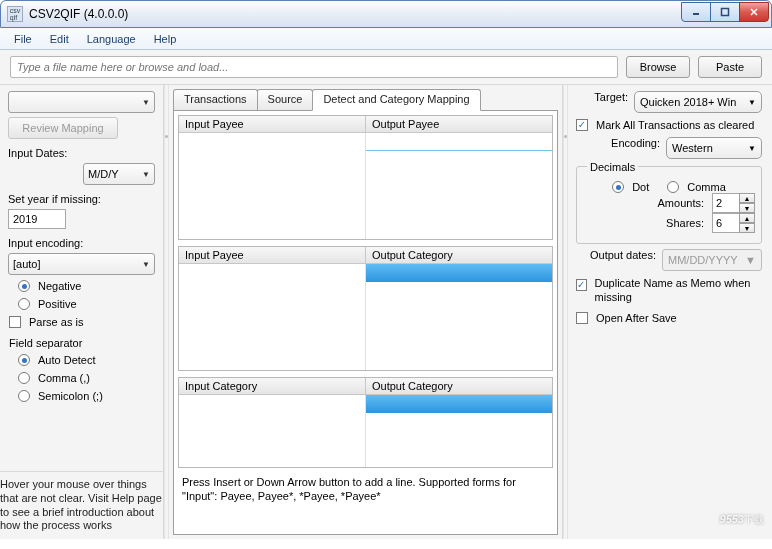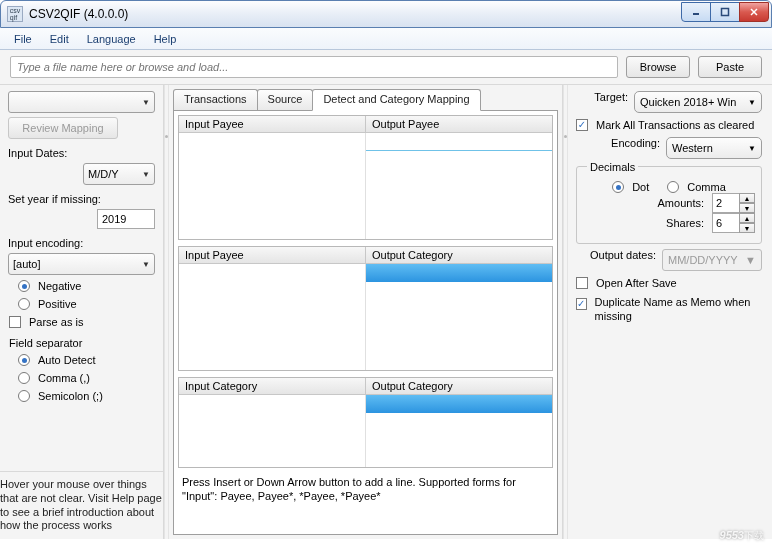--- a/index.html
+++ b/index.html
@@ -61,21 +61,21 @@
 .combo-r { flex:0 0 auto; height: 22px; border:1px solid #9e9e9e; background:linear-gradient(#fdfdfd,#ececec);border-radius:5px;display:flex;align-items:center;justify-content:space-between;padding:0 5px;min-width:110px;}
 .combo-r .arrow{font-size:8px;}
 .fieldset { border: 1px solid #c7c7c7; border-radius:3px; padding: 6px 6px 6px 6px; margin-top:2px;}
 .fieldset .legend { position:relative;top:-12px;left:4px;background:#f4f4f4;padding:0 3px;display:inline-block;}
 .fs-row { display:flex;align-items:center;gap:8px;margin-top:-4px;margin-bottom:4px;}
 .spin { display:flex;align-items:center;}
 .spin input { width:28px;height:20px;border:1px solid #a8a8a8;text-align:left;padding:0 3px;background:#fff;}
 .spin .btns{display:flex;flex-direction:column;margin-left:-1px;}
 .spin .btns div{width:16px;height:10px;border:1px solid #9e9e9e;background:linear-gradient(#fafafa,#e6e6e6);font-size:7px;display:flex;align-items:center;justify-content:center;}
 .combo-dis { height: 22px; border:1px solid #bcbcbc; background:#f0f0f0;border-radius:3px;display:flex;align-items:center;justify-content:space-between;padding:0 5px;color:#9a9a9a;min-width:100px;}
-.watermark{position:absolute;right:8px;bottom:6px;font-size:16px;font-weight:bold;font-style:italic;color:rgba(255,255,255,0.85);text-shadow:0 0 3px rgba(0,0,0,0.4);}
+.watermark{position:absolute;right:8px;bottom:22px;font-size:16px;font-weight:bold;font-style:italic;color:rgba(255,255,255,0.85);text-shadow:0 0 3px rgba(0,0,0,0.4);}
 .watermark .sub{font-size:10px;font-style:normal;font-weight:normal;}
 .disabled{color:#9a9a9a;border-color:#c7c7c7;}
 </style>
 </head>
 <body>
 
 <div class="titlebar">
   <div class="icon">csv<br>qif</div>
   <div class="title">CSV2QIF (4.0.0.0)</div>
   <div class="winbtns">
@@ -122,21 +122,21 @@
 
     <div class="lbl">Input Dates:</div>
     <div style="display:flex;justify-content:flex-end">
         <div class="combo small">
           <span>M/D/Y</span>
           <span class="arrow">▼</span>
         </div>
       </div>
 
     <div class="lbl">Set year if missing:</div>
-    <div style="display:flex;justify-content:flex-end">
+    <div style="display:flex;justify-content:flex-start">
         <input class="num-input" value="2019" style="">
       </div>
 
     <div class="lbl">Input encoding:</div>
     <div class="combo">
         <span>[auto]</span>
         <span class="arrow">▼</span>
       </div>
 
     <div class="radio-row">
@@ -282,25 +282,25 @@
     </div>
 
     <div class="row-r">
       <span class="rlbl">Output dates:</span>
       <div class="combo-dis">
           <span>MM/DD/YYYY</span>
           <span class="arrow">▼</span>
         </div>
     </div>
 
+    <div class="check-row" style="padding-left:0;align-items:flex-start">
+        <span class="check sel" style="margin-top:2px"></span>
+        <span style="line-height:1.25">Duplicate Name as Memo when missing</span>
+      </div>
+
     <div class="check-row" style="padding-left:0">
         <span class="check"></span>
         <span>Open After Save</span>
       </div>
-
-    <div class="check-row" style="padding-left:0;align-items:flex-start">
-        <span class="check sel" style="margin-top:2px"></span>
-        <span style="line-height:1.25">Duplicate Name as Memo when missing</span>
-      </div>
   </div>
 </div>
 
 <div class="watermark"><span>9553</span><span class="sub">下载</span></div>
 
 </body></html>

